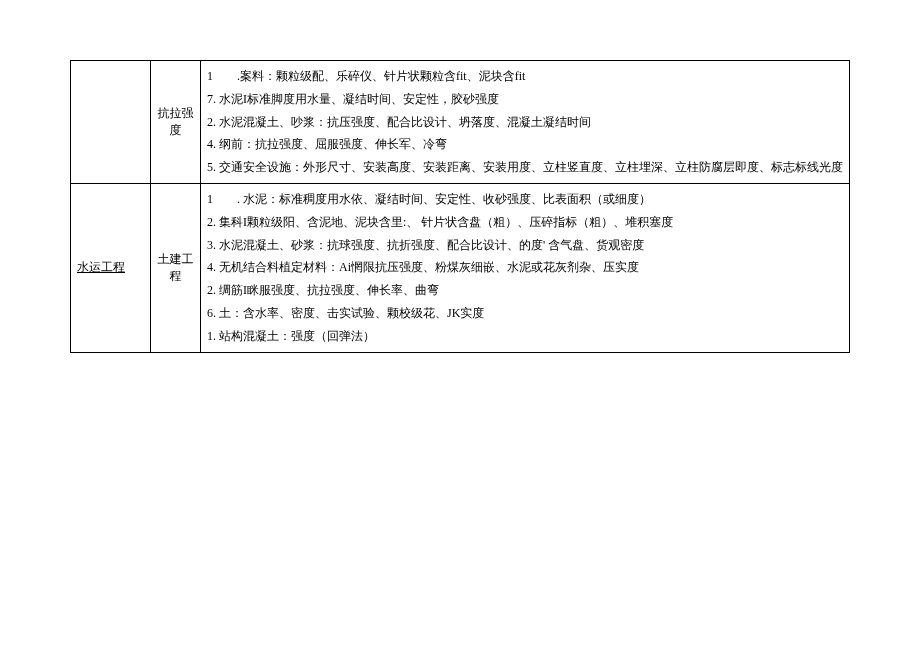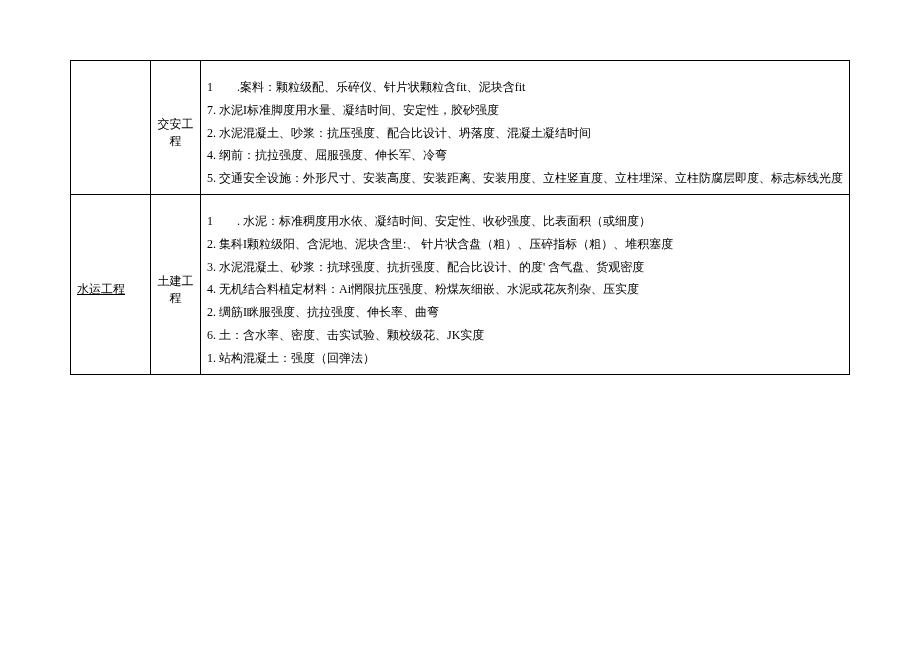--- a/index.html
+++ b/index.html
@@ -24,21 +24,20 @@
   td {
     border: 1px solid #000;
     vertical-align: middle;
     padding: 0;
   }
   .col1 { width: 80px; text-align: left; text-decoration: underline; }
   .col2 { width: 50px; text-align: center; }
   .col3 { text-align: left; }
   .cell-content {
     padding: 4px 6px;
-    margin-top: 11px;
   }
   .item-line {
     line-height: 1.9;
     white-space: nowrap;
     overflow: hidden;
   }
   .notes {
     margin-top: 4px;
     font-size: 12px;
     line-height: 1.8;
@@ -67,21 +66,21 @@
       <col style="width:80px">
       <col style="width:50px">
       <col>
     </colgroup>
     <tbody>
       <tr>
         <td class="col1" style="border-top:1px solid #000;">
           <div class="cell-content"></div>
         </td>
         <td class="col2">
-          <div class="cell-content">交安工程</div>
+          <div class="cell-content">抗拉强度</div>
         </td>
         <td class="col3">
           <div class="cell-content">
             <div class="item-line">1　　.案料：颗粒级配、乐碎仪、针片状颗粒含fit、泥块含fit</div>
             <div class="item-line">7. 水泥I标准脚度用水量、凝结时间、安定性，胶砂强度</div>
             <div class="item-line">2. 水泥混凝土、吵浆：抗压强度、配合比设计、坍落度、混凝土凝结时间</div>
             <div class="item-line">4. 纲前：抗拉强度、屈服强度、伸长军、冷弯</div>
             <div class="item-line">5. 交通安全设施：外形尺寸、安装高度、安装距离、安装用度、立柱竖直度、立柱埋深、立柱防腐层即度、标志标线光度性健</div>
           </div>
         </td>

